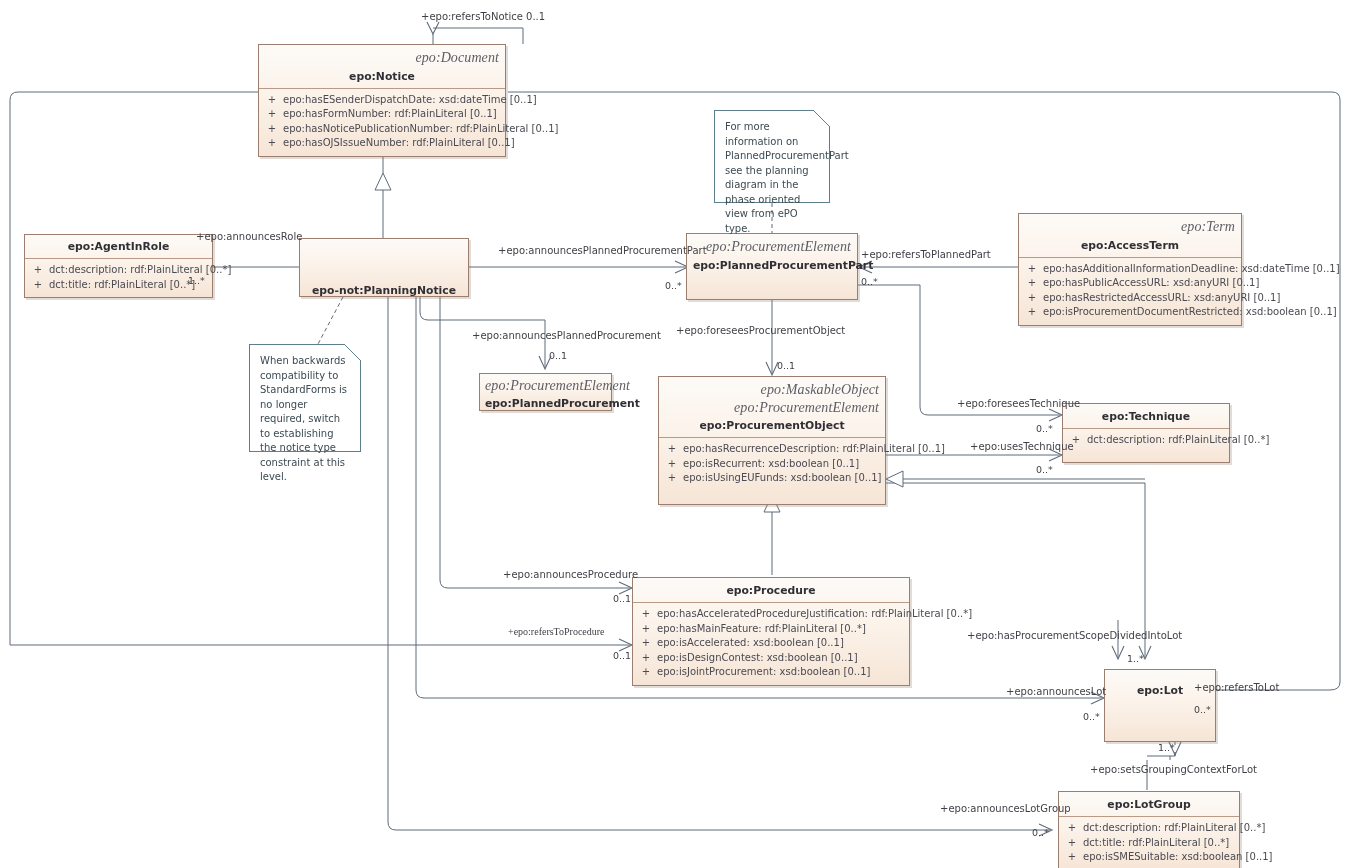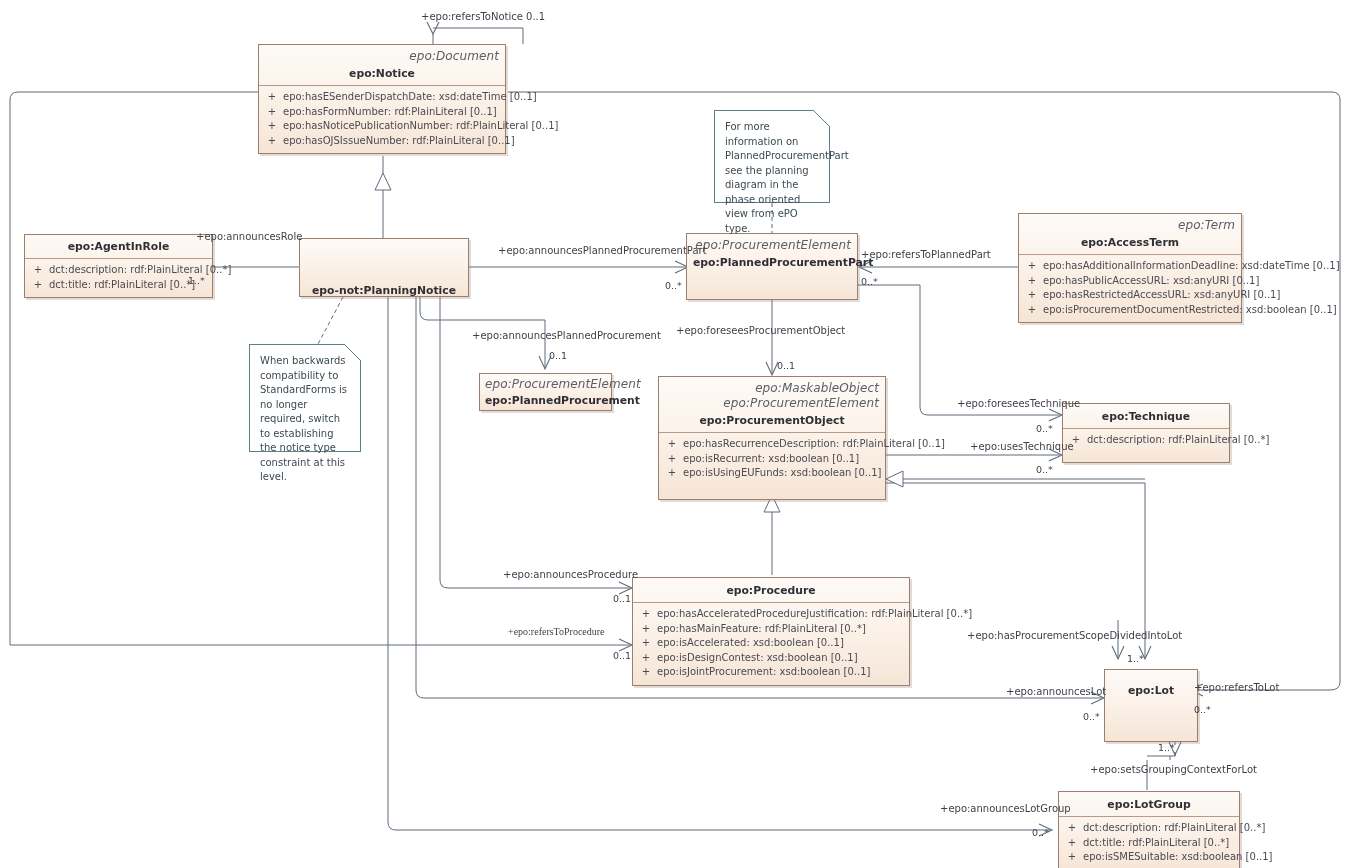--- a/index.html
+++ b/index.html
@@ -21,24 +21,25 @@
     border:1px solid #9b7e6e;
     background:linear-gradient(180deg,#fdfaf7 0%,#fcf4ec 38%,#f6e5d6 100%);
     box-shadow:2px 2px 0 rgba(150,130,115,.28);
     font-size:10.5px;
     line-height:1.25;
   }
   .node .hdr{padding:4px 6px 5px 6px;}
   .node .stereo{
     text-align:right;
     font-style:italic;
-    font-size:12px;
+    font-size:14px;
     color:#5d5d66;
     letter-spacing:.1px;
     white-space:nowrap;
+    font-family:Liberation Serif, serif;
   }
   .node .cname{
     text-align:center;
     font-weight:bold;
     font-size:10.8px;
     color:#2f2f35;
     padding-top:3px;
     white-space:nowrap;
   }
   .node .sep{height:1px;background:#b99a86;}
@@ -328,21 +329,21 @@
           <span class="plus">+</span>
           <span class="txt">epo:isDesignContest: xsd:boolean [0..1]</span>
         </div>
       <div class="attr">
           <span class="plus">+</span>
           <span class="txt">epo:isJointProcurement: xsd:boolean [0..1]</span>
         </div>
     </div>
   </div>
 
-  <div class="node nobody" style="left:1104px;top:669px;width:94px;height:73px;display:flex;align-items:flex-start;justify-content:center;">
+  <div class="node nobody" style="left:1104px;top:669px;width:112px;height:73px;display:flex;align-items:flex-start;justify-content:center;">
     <div class="cname" style="padding-top:14px;">epo:Lot</div>
   </div>
 
   <div class="node" style="left:1058px;top:791px;width:182px;">
     <div class="hdr">
       <div class="cname" style="padding-top:2px;">epo:LotGroup</div>
     </div>
     <div class="sep"></div>
     <div class="attrs">
       <div class="attr">

